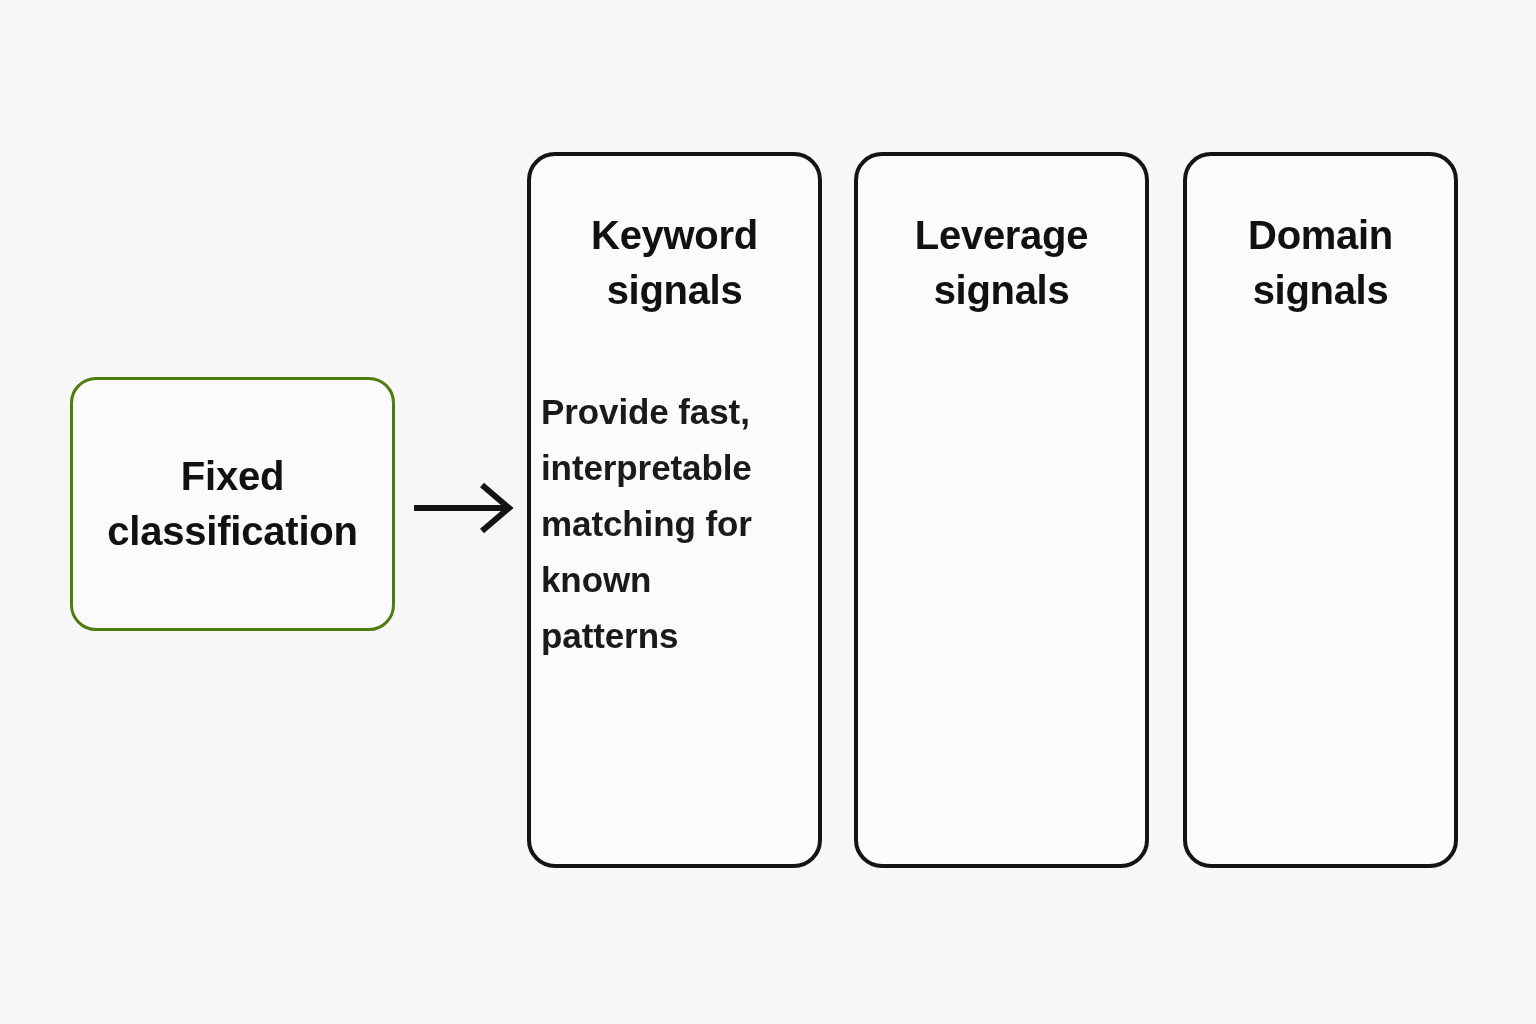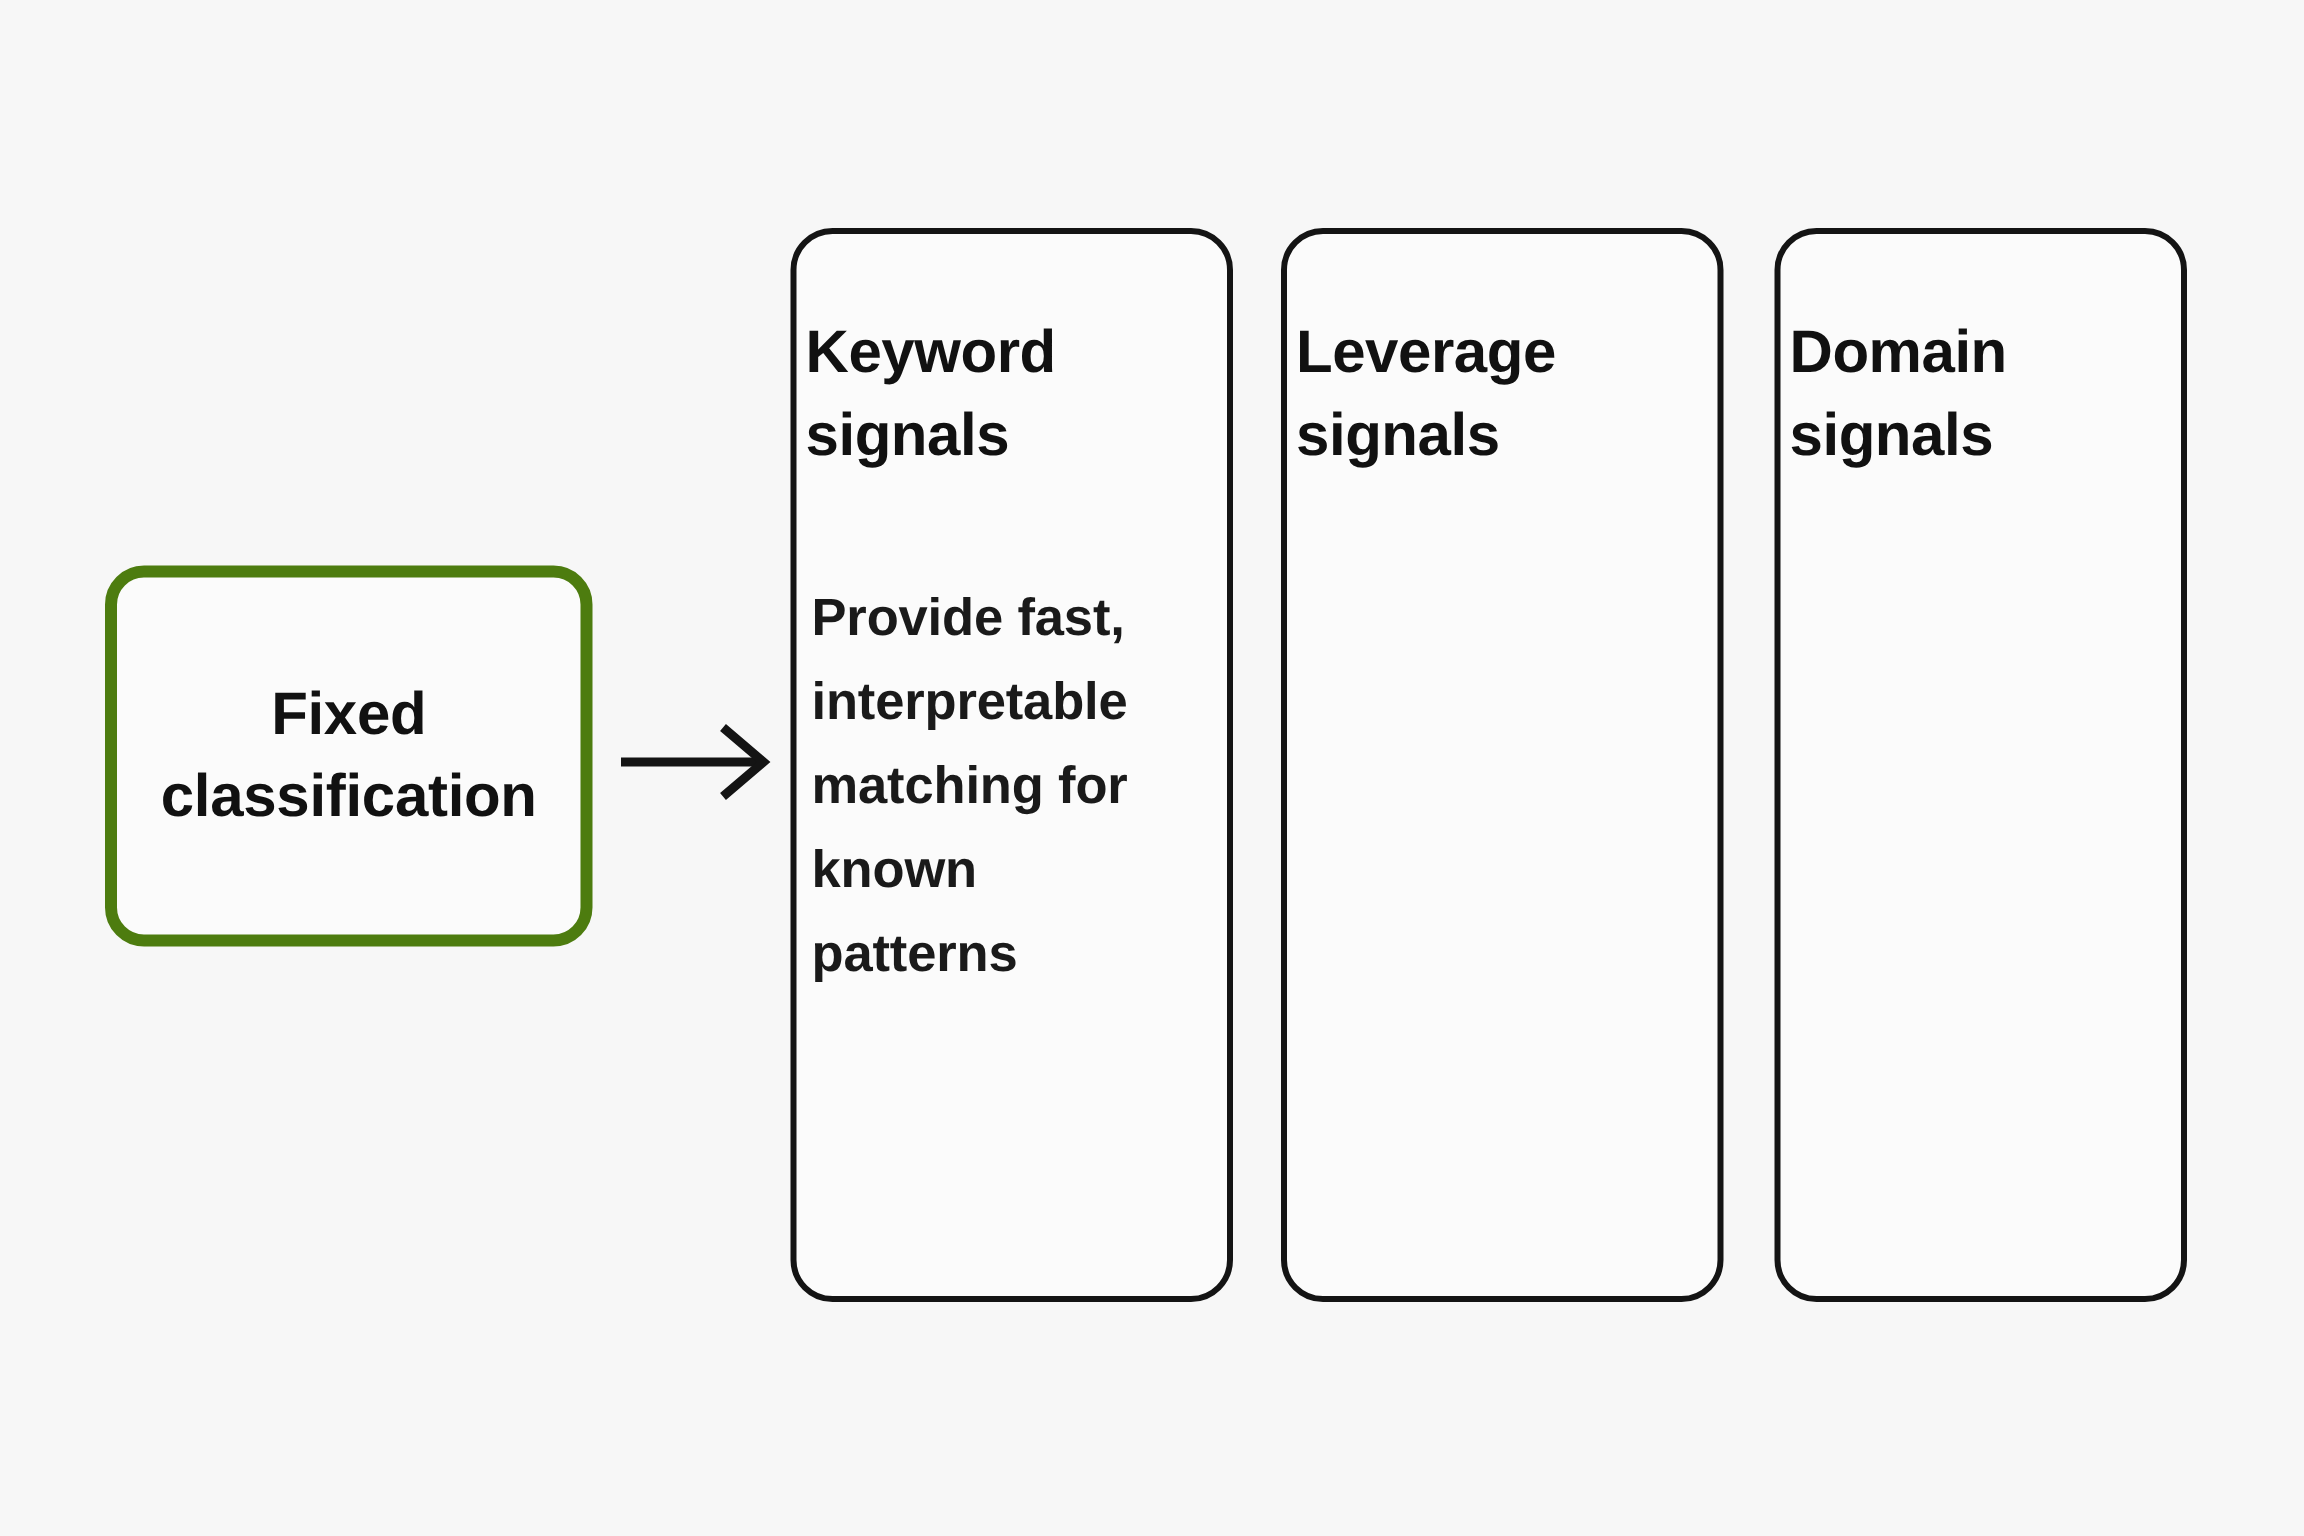--- a/index.html
+++ b/index.html
@@ -19,21 +19,21 @@
     height: 1024px;
   }
 
   
   .source-box {
     position: absolute;
     left: 70px;
     top: 377px;
     width: 325px;
     height: 254px;
-    border: 8px solid #4d7c0f;
+    border: 3px solid #4d7c0f;
     border-radius: 26px;
     background: #fbfbfb;
     box-sizing: border-box;
     display: flex;
     align-items: center;
     justify-content: center;
   }
   .source-label {
     font-size: 40px;
     font-weight: bold;
@@ -69,20 +69,21 @@
 
   .card-title {
     position: absolute;
     left: 0;
     right: 0;
     top: 52px;
     font-size: 40px;
     font-weight: bold;
     color: #111111;
     line-height: 1.38;
+    text-align: center;
     letter-spacing: -0.3px;
     white-space: pre-line;
     padding: 0 6px;
     box-sizing: border-box;
   }
   .card-body {
     position: absolute;
     left: 0;
     right: 0;
     top: 228px;

